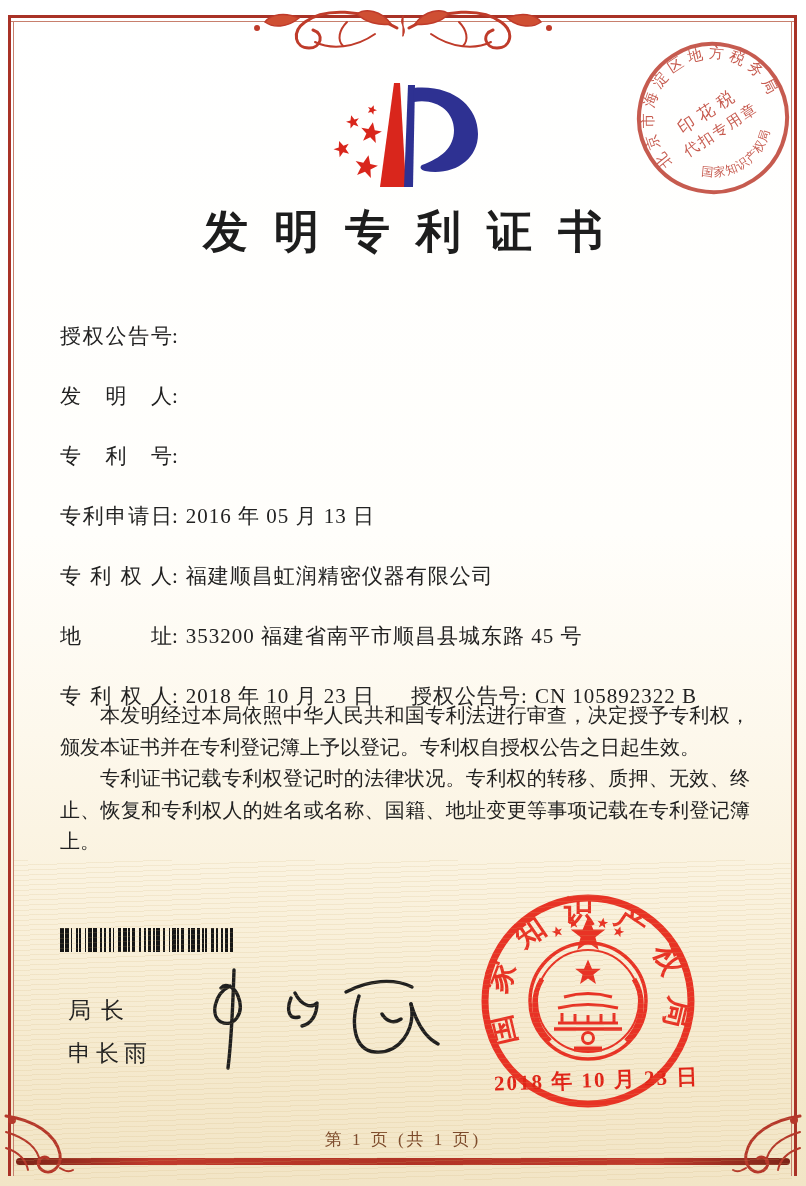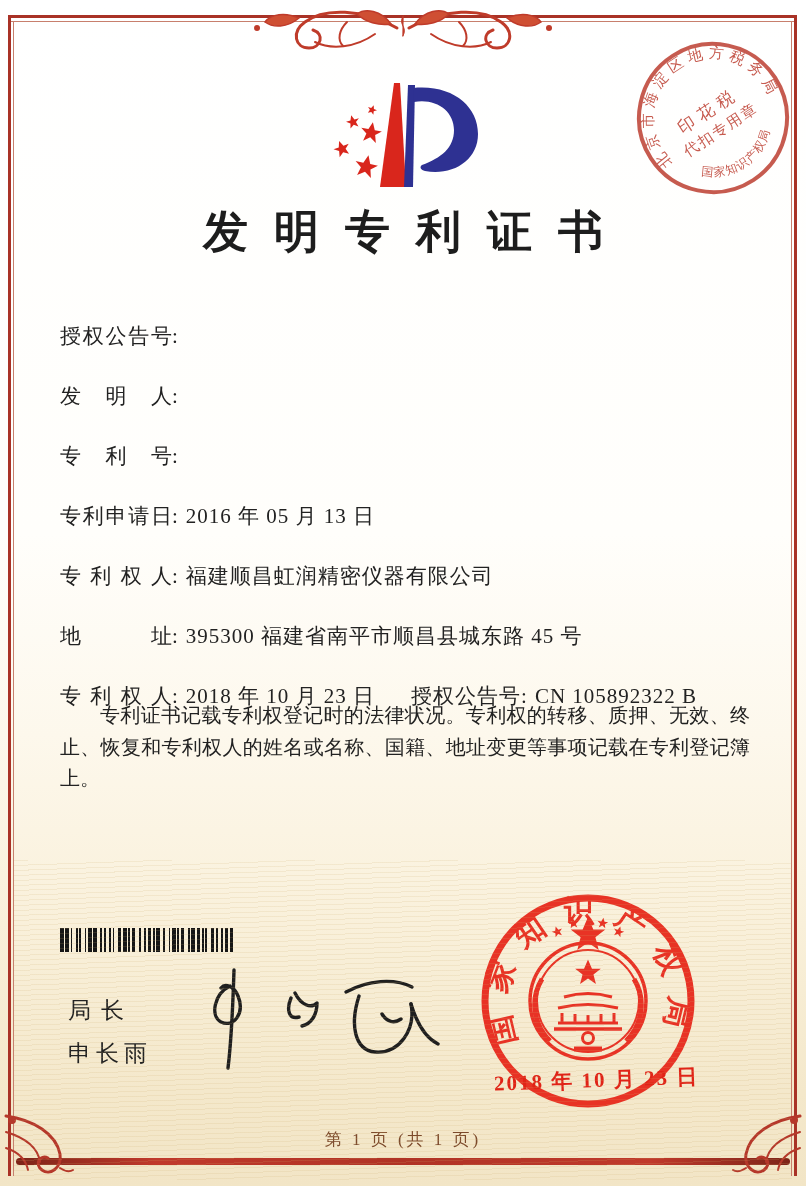--- a/index.html
+++ b/index.html
@@ -161,35 +161,36 @@
       <span class="fvalue">2016 年 05 月 13 日</span>
     </div>
     <div class="frow">
       <span class="flabel">专利权人</span>
         <span class="fcolon">:</span>
       <span class="fvalue">福建顺昌虹润精密仪器有限公司</span>
     </div>
     <div class="frow">
       <span class="flabel">地址</span>
         <span class="fcolon">:</span>
-      <span class="fvalue">395300 福建省南平市顺昌县城东路 45 号</span>
+      <span class="fvalue">353200 福建省南平市顺昌县城东路 45 号</span>
     </div>
     <div class="frow">
       <span class="flabel">专利权人</span>
         <span class="fcolon">:</span>
       <span class="fvalue">2018 年 10 月 23 日</span>
       <span class="pair2">
         <span class="flabel2">授权公告号</span>
           <span class="fcolon">:</span>
         <span class="fvalue">CN 105892322 B</span>
       </span>
     </div>
   </div>
 
   <div class="body-text">
+    <p>本发明经过本局依照中华人民共和国专利法进行审查，决定授予专利权，颁发本证书并在专利登记簿上予以登记。专利权自授权公告之日起生效。</p>
     <p>专利证书记载专利权登记时的法律状况。专利权的转移、质押、无效、终止、恢复和专利权人的姓名或名称、国籍、地址变更等事项记载在专利登记簿上。</p>
   </div>
 
   <div class="barcode"><span class="bar" style="width:3.5px;background:#161616"></span><span class="bar" style="width:1.75px;background:transparent"></span><span class="bar" style="width:3.5px;background:#161616"></span><span class="bar" style="width:1.75px;background:transparent"></span><span class="bar" style="width:1.75px;background:#161616"></span><span class="bar" style="width:3.5px;background:transparent"></span><span class="bar" style="width:1.75px;background:#161616"></span><span class="bar" style="width:1.75px;background:transparent"></span><span class="bar" style="width:1.75px;background:#161616"></span><span class="bar" style="width:3.5px;background:transparent"></span><span class="bar" style="width:1.75px;background:#161616"></span><span class="bar" style="width:1.75px;background:transparent"></span><span class="bar" style="width:3.5px;background:#161616"></span><span class="bar" style="width:1.75px;background:transparent"></span><span class="bar" style="width:3.5px;background:#161616"></span><span class="bar" style="width:3.5px;background:transparent"></span><span class="bar" style="width:1.75px;background:#161616"></span><span class="bar" style="width:1.75px;background:transparent"></span><span class="bar" style="width:1.75px;background:#161616"></span><span class="bar" style="width:3.5px;background:transparent"></span><span class="bar" style="width:1.75px;background:#161616"></span><span class="bar" style="width:1.75px;background:transparent"></span><span class="bar" style="width:1.75px;background:#161616"></span><span class="bar" style="width:3.5px;background:transparent"></span><span class="bar" style="width:3.5px;background:#161616"></span><span class="bar" style="width:1.75px;background:transparent"></span><span class="bar" style="width:3.5px;background:#161616"></span><span class="bar" style="width:1.75px;background:transparent"></span><span class="bar" style="width:1.75px;background:#161616"></span><span class="bar" style="width:1.75px;background:transparent"></span><span class="bar" style="width:3.5px;background:#161616"></span><span class="bar" style="width:3.5px;background:transparent"></span><span class="bar" style="width:1.75px;background:#161616"></span><span class="bar" style="width:3.5px;background:transparent"></span><span class="bar" style="width:1.75px;background:#161616"></span><span class="bar" style="width:1.75px;background:transparent"></span><span class="bar" style="width:3.5px;background:#161616"></span><span class="bar" style="width:1.75px;background:transparent"></span><span class="bar" style="width:1.75px;background:#161616"></span><span class="bar" style="width:1.75px;background:transparent"></span><span class="bar" style="width:3.5px;background:#161616"></span><span class="bar" style="width:3.5px;background:transparent"></span><span class="bar" style="width:1.75px;background:#161616"></span><span class="bar" style="width:3.5px;background:transparent"></span><span class="bar" style="width:1.75px;background:#161616"></span><span class="bar" style="width:1.75px;background:transparent"></span><span class="bar" style="width:3.5px;background:#161616"></span><span class="bar" style="width:1.75px;background:transparent"></span><span class="bar" style="width:1.75px;background:#161616"></span><span class="bar" style="width:1.75px;background:transparent"></span><span class="bar" style="width:3.5px;background:#161616"></span><span class="bar" style="width:3.5px;background:transparent"></span><span class="bar" style="width:1.75px;background:#161616"></span><span class="bar" style="width:1.75px;background:transparent"></span><span class="bar" style="width:3.5px;background:#161616"></span><span class="bar" style="width:1.75px;background:transparent"></span><span class="bar" style="width:3.5px;background:#161616"></span><span class="bar" style="width:1.75px;background:transparent"></span><span class="bar" style="width:1.75px;background:#161616"></span><span class="bar" style="width:1.75px;background:transparent"></span><span class="bar" style="width:1.75px;background:#161616"></span><span class="bar" style="width:3.5px;background:transparent"></span><span class="bar" style="width:3.5px;background:#161616"></span><span class="bar" style="width:1.75px;background:transparent"></span><span class="bar" style="width:1.75px;background:#161616"></span><span class="bar" style="width:3.5px;background:transparent"></span><span class="bar" style="width:1.75px;background:#161616"></span><span class="bar" style="width:1.75px;background:transparent"></span><span class="bar" style="width:3.5px;background:#161616"></span><span class="bar" style="width:1.75px;background:transparent"></span><span class="bar" style="width:3.5px;background:#161616"></span><span class="bar" style="width:1.75px;background:transparent"></span></div>
 
   <div class="officer-title">局长</div>
   <div class="officer-name">申长雨</div>
 
   <svg class="signature" width="270" height="115" viewBox="0 0 270 115">
     <g stroke="#1f1f1f" stroke-width="3.4" fill="none" stroke-linecap="round" stroke-linejoin="round">

